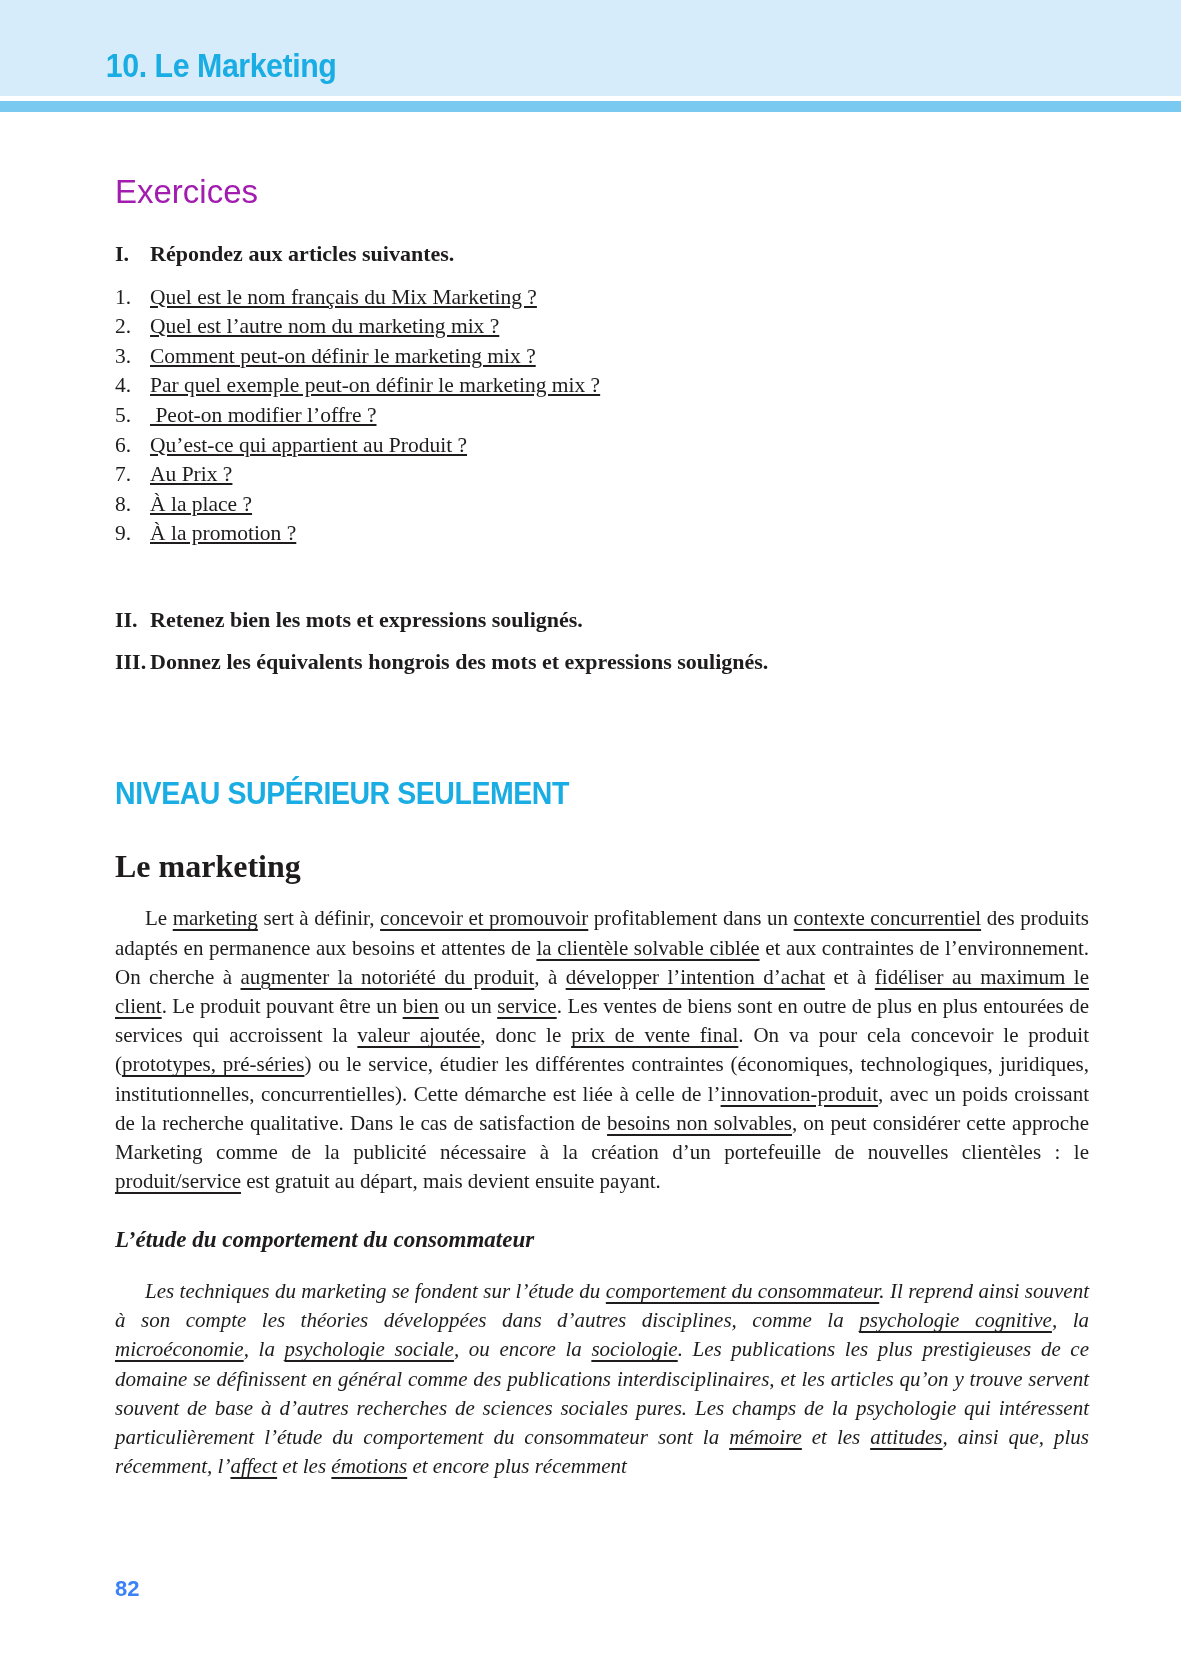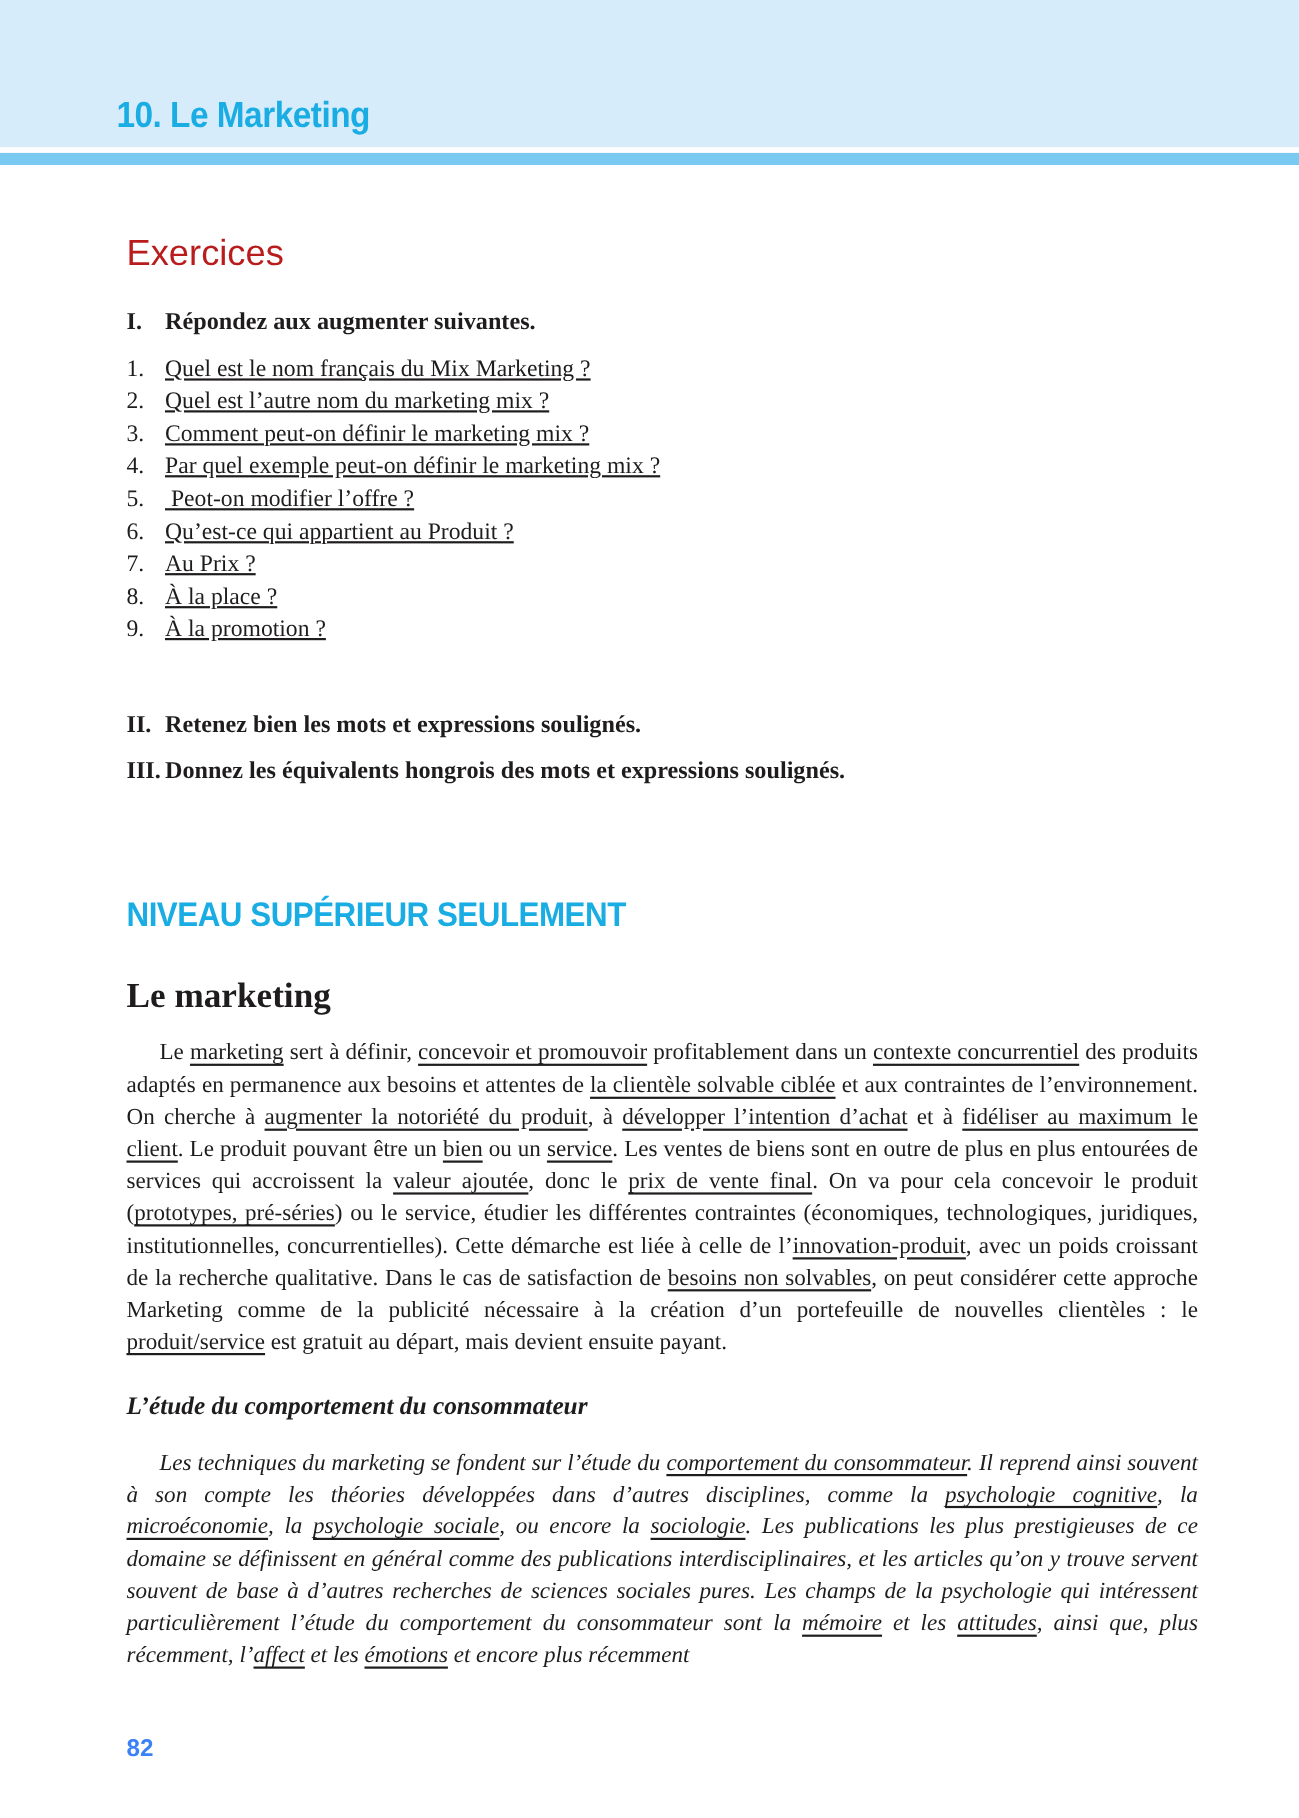--- a/index.html
+++ b/index.html
@@ -13,21 +13,21 @@
   body{
     width:1181px;height:1653px;
     background:#ffffff;
     position:relative;
     overflow:hidden;
     font-family:"Liberation Serif", serif;
     color:var(--ink);
   }
   
   .header-band{
-    width:100%;height:134px;
+    width:100%;height:96px;
     background:var(--header-bg);
     display:flex;align-items:flex-end;
   }
   .chapter-title{
     font-family:"Liberation Sans", sans-serif;
     font-weight:700;
     font-size:33px;
     letter-spacing:-0.5px;
     color:var(--accent);
     padding:0 0 14px 115px;
@@ -40,21 +40,21 @@
 
   
   .content{
     padding:0 92px 0 115px;
   }
   .exercises-title{
     margin-top:60px;
     font-family:"Liberation Sans", sans-serif;
     font-weight:400;
     font-size:33px;
-    color:#b91c1c;
+    color:#a21caf;
     line-height:1.2;
   }
   .section-row{
     display:flex;
     font-size:22px;
     font-weight:700;
     line-height:29px;
   }
   .section-row .numeral{flex:0 0 35px;}
   .section-1{margin-top:27px;}
@@ -127,21 +127,21 @@
 </div>
 <div class="header-gap"></div>
 <div class="header-stripe"></div>
 
 <div class="content">
 
   <h1 class="exercises-title">Exercices</h1>
 
   <div class="section-row section-1">
     <span class="numeral">I.</span>
-    <span class="label">Répondez aux augmenter suivantes.</span>
+    <span class="label">Répondez aux articles suivantes.</span>
   </div>
 
   <div class="question-list">
 
       <div class="question-item">
         <span class="q-num">1.</span>
         <span class="q-text">Quel est le nom français du Mix Marketing ?</span>
       </div>
 
       <div class="question-item">

